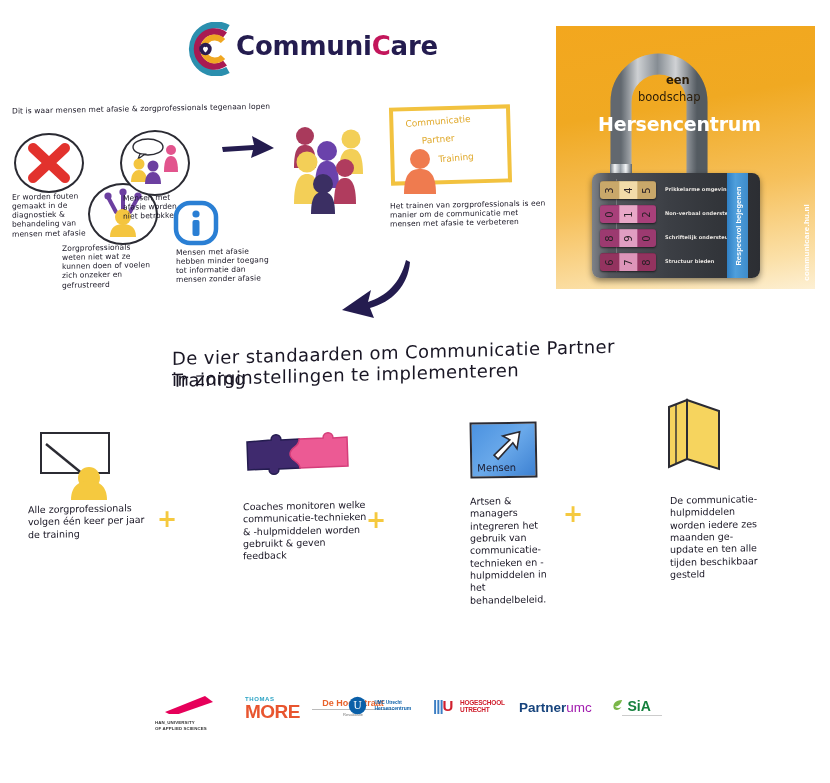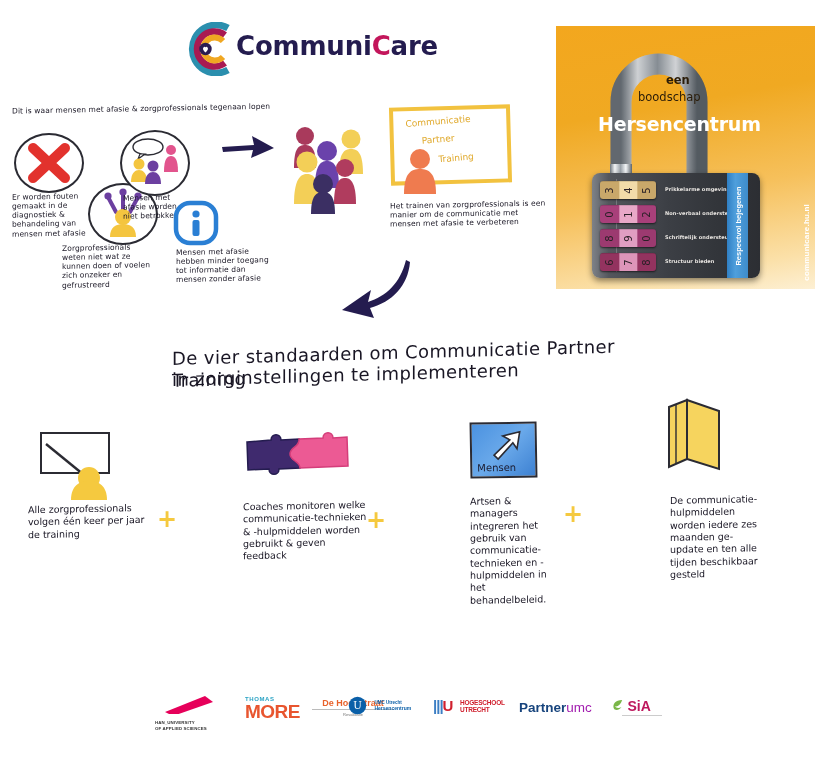--- a/index.html
+++ b/index.html
@@ -291,19 +291,19 @@
     </div>
 
     <div class="flogo" style="left:519px;top:12px;font-size:13.5px;font-weight:700;">
       <span style="color:#17447d;">Partner</span><span style="color:#a21caf;font-weight:400;">umc</span>
     </div>
 
     <div class="flogo" style="left:612px;top:8px;">
       <svg viewBox="0 0 14 16" style="width:11px;height:13px;vertical-align:middle;">
         <path d="M13 1 C4 1 1 6 2 11 C3 15 9 15 12 10 C8 12 5 11 4 9 C7 10 11 7 13 1 Z" fill="#7ab648"></path>
       </svg>
-      <span style="font-size:14px;font-weight:700;color:#be185d;vertical-align:middle;">SiA</span>
+      <span style="font-size:14px;font-weight:700;color:#15803d;vertical-align:middle;">SiA</span>
       <div style="font-size:3px;color:#999;border-top:1px solid #ccc;margin-top:1px;width:40px;margin-left:10px;"></div>
     </div>
 
   </div>
 
 </div>
 
 </body></html>

